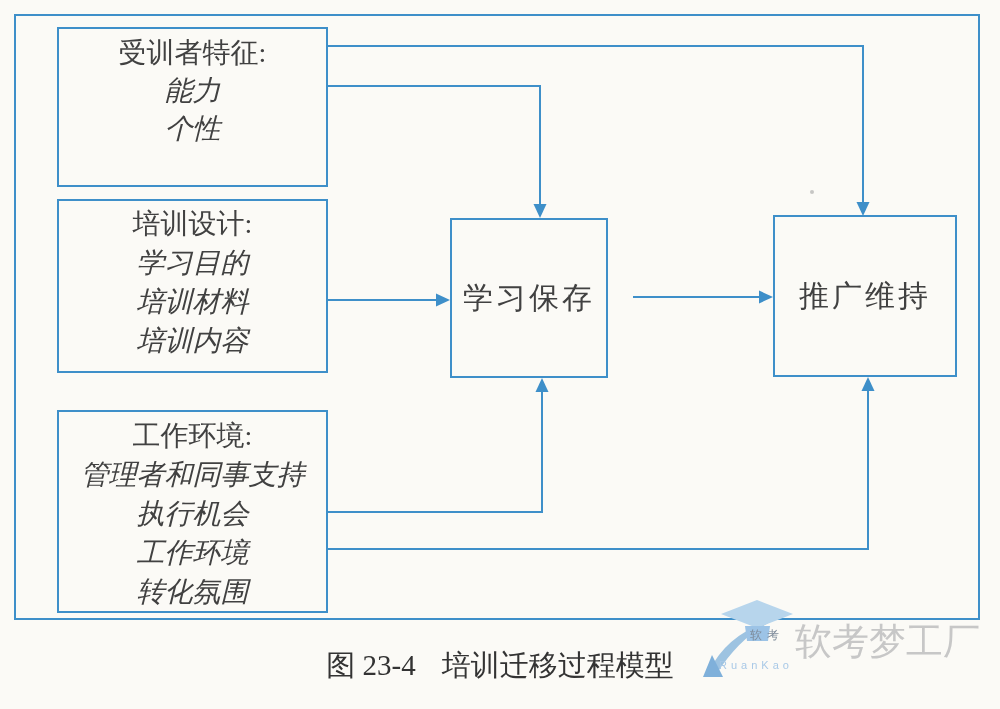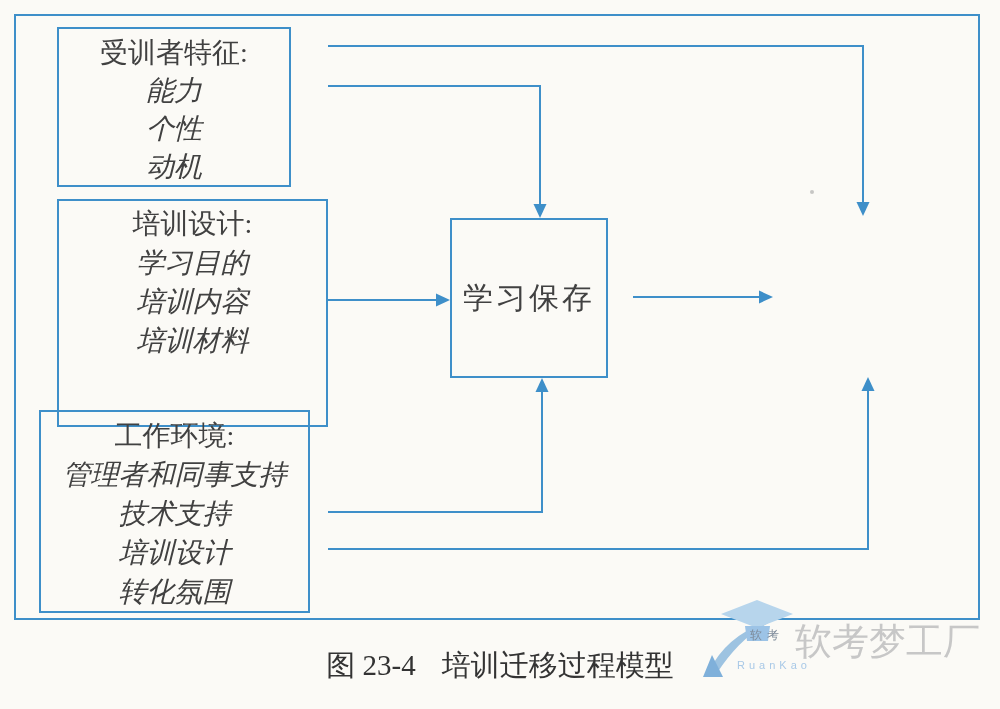--- a/index.html
+++ b/index.html
@@ -37,31 +37,31 @@
     text-align: center;
   }
   .list-node {
     font-size: 28px;
     line-height: 39px;
   }
   .list-node .node-title { white-space: nowrap; }
   .list-node .node-item  { white-space: nowrap; font-style: italic; }
   .node-trainee {
     left: 57px; top: 27px;
-    width: 234px; height: 160px;
+    width: 271px; height: 160px;
     padding-top: 5px;
     line-height: 38px;
   }
   .node-design {
     left: 57px; top: 199px;
-    width: 271px; height: 228px;
+    width: 271px; height: 174px;
     padding-top: 3px;
   }
   .node-environment {
-    left: 39px; top: 410px;
+    left: 57px; top: 410px;
     width: 271px; height: 203px;
     padding-top: 4px;
   }
   .process-node {
     display: flex;
     align-items: center;
     justify-content: center;
     font-size: 30px;
     letter-spacing: 3px;
   }
@@ -128,60 +128,62 @@
   .watermark .logo-cn {
     position: absolute;
     left: 55px; top: 34px;
     font-size: 12px;
     letter-spacing: 5px;
     color: var(--logo-text-color);
     white-space: nowrap;
   }
   .watermark .logo-en {
     position: absolute;
-    left: 42px; top: 66px;
+    left: 24px; top: 66px;
     font-size: 11px;
     letter-spacing: 4px;
     color: var(--watermark-blue);
     white-space: nowrap;
   }
 </style>
 </head>
 <body>
 
 <div class="stage">
 
   <div class="outer-frame"></div>
 
   <div class="node list-node node-trainee">
     <div class="node-title">受训者特征:</div>
     <div class="node-item">能力</div>
     <div class="node-item">个性</div>
-    <div class="node-item">动机</div>
   </div>
 
   <div class="node list-node node-design">
     <div class="node-title">培训设计:</div>
     <div class="node-item">学习目的</div>
+    <div class="node-item">培训材料</div>
     <div class="node-item">培训内容</div>
-    <div class="node-item">培训材料</div>
   </div>
 
   <div class="node list-node node-environment">
     <div class="node-title">工作环境:</div>
     <div class="node-item">管理者和同事支持</div>
-    <div class="node-item">技术支持</div>
-    <div class="node-item">培训设计</div>
+    <div class="node-item">执行机会</div>
+    <div class="node-item">工作环境</div>
     <div class="node-item">转化氛围</div>
   </div>
 
   <div class="node process-node node-retention">
     <span>学习保存</span>
   </div>
 
+  <div class="node process-node node-maintenance">
+    <span>推广维持</span>
+  </div>
 
   <svg class="edges" viewBox="0 0 1000 709">
 
     <g>
       <polyline class="edge" points="328,46 863,46 863,203"></polyline>
       <polygon class="head" points="863,216 856.5,202 869.5,202"></polygon>
     </g>
 
     <g>
       <polyline class="edge" points="328,86 540,86 540,205"></polyline>

